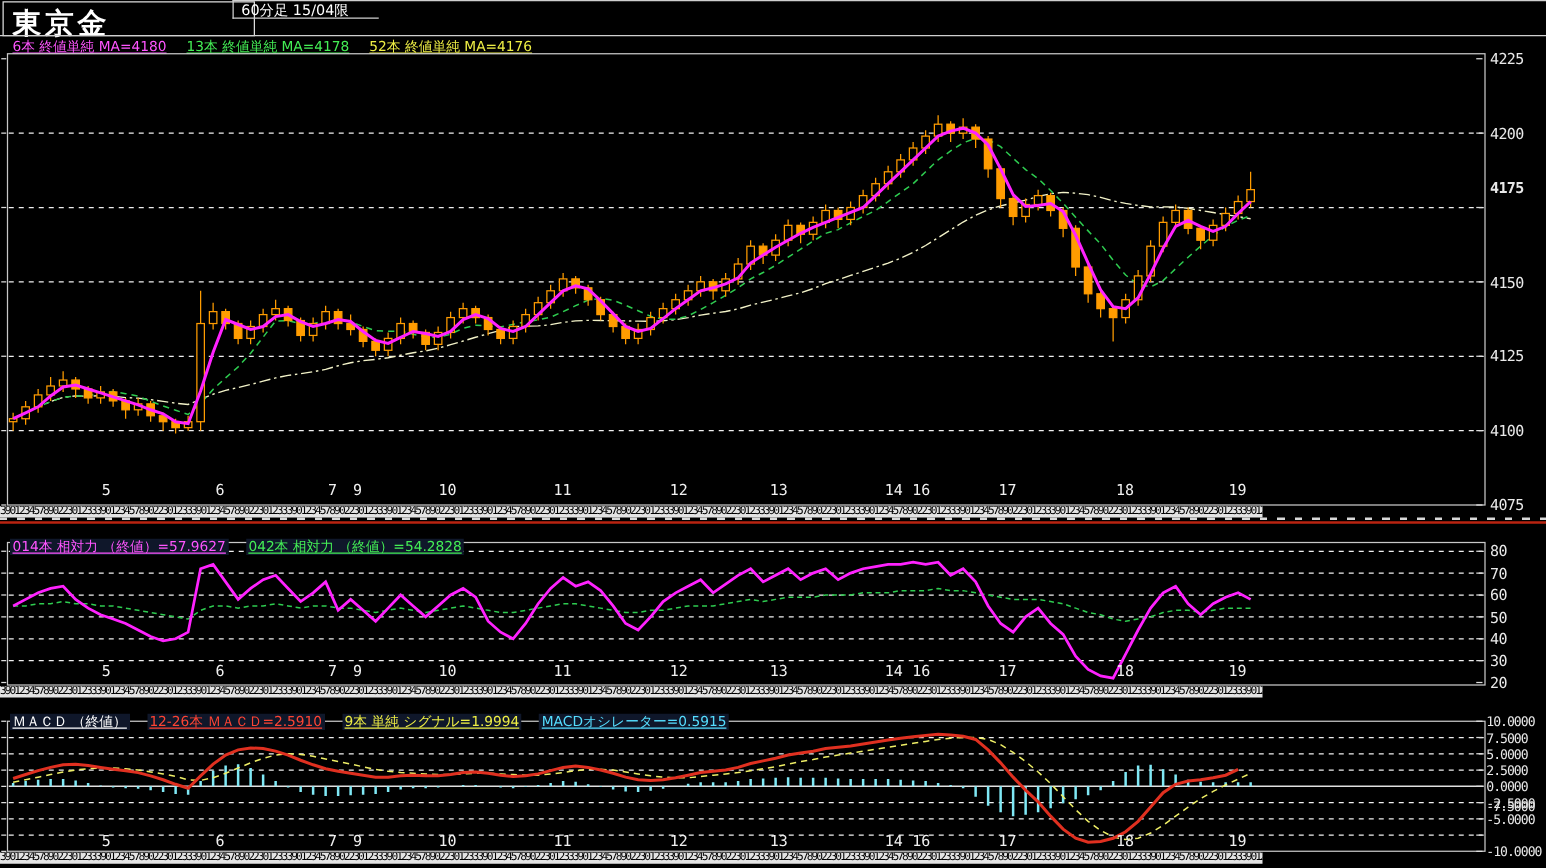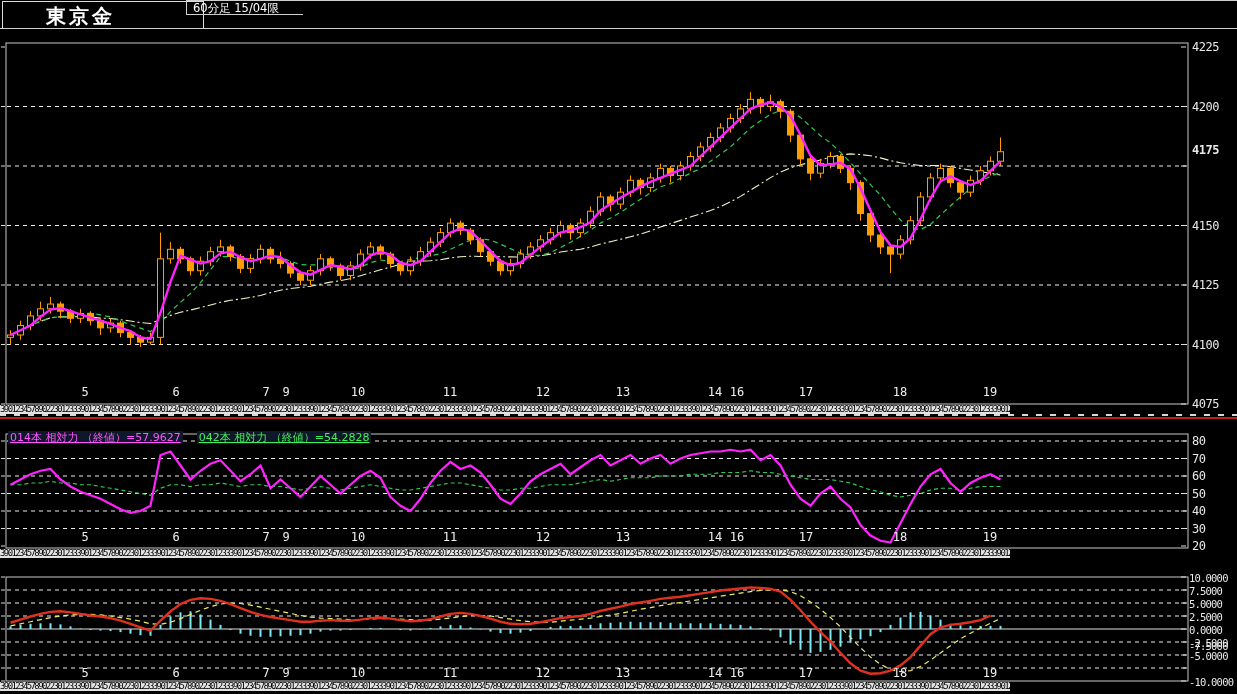--- a/index.html
+++ b/index.html
@@ -8,21 +8,21 @@
   svg.canvas{position:absolute;left:0;top:0;pointer-events:none;}
   .lbl{position:absolute;color:#e8e8e8;font:11px "DejaVu Sans Mono",monospace;white-space:pre;line-height:12px;}
   .ylbl{font-size:12px;letter-spacing:-0.5px;}
   .ylbl-macd{font-size:10.5px;letter-spacing:-0.8px;}
   .daylbl{position:absolute;transform:translateX(-50%);color:#f0f0f0;
           font:12px "DejaVu Sans Mono",monospace;line-height:12px;}
   .strip{position:absolute;left:0;width:1010px;height:9px;background:#e3e3e3;color:#000;
          font:9px "DejaVu Sans Mono",monospace;letter-spacing:-1.6px;line-height:9px;overflow:hidden;}
   .hline{position:absolute;height:1px;background:#cfcfcf;}
   .titlebox{position:absolute;left:2px;top:1px;width:200px;height:26px;border:1px solid #ddd;}
-  .title{position:absolute;left:10px;top:3px;color:#fff;font-weight:bold;font-size:20px;letter-spacing:3px;margin-left:36px;}
+  .title{position:absolute;left:10px;top:3px;color:#fff;font-weight:bold;font-size:23px;letter-spacing:3px;}
   .tfcell{position:absolute;left:186px;top:0;width:116px;height:14px;
           border-left:1px solid #cfcfcf;border-bottom:1px solid #cfcfcf;}
   .tftext{position:absolute;left:193px;top:1px;color:#fff;font-size:11.5px;white-space:nowrap;}
   .periodtext{position:absolute;left:312px;top:2px;color:#fff;font-size:11px;white-space:nowrap;}
   .sessiontext{position:absolute;left:184px;top:15px;color:#fff;font-size:12px;white-space:nowrap;
                text-decoration:underline;}
   .legendrow{position:absolute;left:10px;top:30px;font-size:11px;white-space:nowrap;}
   .legendrow span{margin-right:16px;text-decoration:underline;}
   .panel-hdr{position:absolute;left:8px;font-size:11px;white-space:nowrap;}
   .panel-hdr span{background:#0f172a;margin-right:14px;padding:0 2px;text-decoration:underline;}
@@ -36,20 +36,23 @@
 
 <div class="screen">
 
   <div class="titlebox"></div>
   <div class="title">東京金</div>
   <div class="hline" style="left:186px;top:0;width:1051px;"></div>
   <div class="tfcell"></div>
   <div class="tftext">60分足 15/04限</div>
   <div class="hline" style="left:0;top:28px;width:1237px;"></div>
 
+  <div class="legendrow">
+    <span style="color: rgb(255, 85, 255);">6本 終値単純 MA=4180</span><span style="color: rgb(68, 238, 85);">13本 終値単純 MA=4178</span><span style="color: rgb(238, 238, 68);">52本 終値単純 MA=4176</span>
+  </div>
 
   <svg class="canvas" id="charts" width="1237" height="694">
       <rect x="6" y="43" width="1182" height="361" fill="none" stroke="#c8c8c8" stroke-width="1"></rect>
       <line x1="1" y1="47" x2="5" y2="47" stroke="#ddd" stroke-width="1"></line>
       <line x1="1181" y1="47" x2="1186" y2="47" stroke="#ddd" stroke-width="1"></line>
       <line x1="7" y1="106.5" x2="1187" y2="106.5" stroke="#efefef" stroke-width="1" stroke-dasharray="4,4"></line>
       <line x1="1" y1="106.5" x2="5" y2="106.5" stroke="#ddd" stroke-width="1"></line>
       <line x1="1181" y1="106.5" x2="1186" y2="106.5" stroke="#ddd" stroke-width="1"></line>
       <line x1="7" y1="166" x2="1187" y2="166" stroke="#efefef" stroke-width="1" stroke-dasharray="4,4"></line>
       <line x1="1" y1="166" x2="5" y2="166" stroke="#ddd" stroke-width="1"></line>
@@ -426,20 +429,23 @@
   <div class="strip" style="top:549px;" id="strip2">390123457890223012333901234578902230123339012345789022301233390123457890223012333901234578902230123339012345789022301233390123457890223012333901234578902230123339012345789022301233390123457890223012333901234578902230123339012345789022301233390123457890223012333901234578902230123339012345789022301233390123457890223012333901234578902230123339012345789022301233390123457890223012333901234578902230123339012345789022301233390123457890223012333901234578902230123339012345789022301233</div>
   <div class="strip" style="top:682px;" id="strip3">390123457890223012333901234578902230123339012345789022301233390123457890223012333901234578902230123339012345789022301233390123457890223012333901234578902230123339012345789022301233390123457890223012333901234578902230123339012345789022301233390123457890223012333901234578902230123339012345789022301233390123457890223012333901234578902230123339012345789022301233390123457890223012333901234578902230123339012345789022301233390123457890223012333901234578902230123339012345789022301233</div>
 
   <div class="dotrow" style="top:414px;"></div>
   <div class="redsep" style="top:417px;"></div>
 
   <div class="panel-hdr" style="top:430px;">
     <span style="color: rgb(255, 85, 255);">014本 相対力 （終値）=57.9627</span><span style="color: rgb(68, 238, 85);">042本 相対力 （終値）=54.2828</span>
   </div>
 
+  <div class="panel-hdr" style="top:570px;">
+    <span style="color: rgb(255, 255, 255);">ＭＡＣＤ （終値）</span><span style="color: rgb(255, 68, 51);">12-26本 ＭＡＣＤ=2.5910</span><span style="color: rgb(238, 238, 68);">9本 単純 シグナル=1.9994</span><span style="color: rgb(85, 221, 255);">MACDオシレーター=0.5915</span>
+  </div>
 
   <div id="labels">
       <div class="lbl ylbl" style="left: 1192px; top: 41px;">4225</div>
       <div class="lbl ylbl" style="left: 1192px; top: 100.5px;">4200</div>
       <div class="lbl ylbl" style="left: 1192px; top: 144px; font-weight: bold;">4175</div>
       <div class="lbl ylbl" style="left: 1192px; top: 219.5px;">4150</div>
       <div class="lbl ylbl" style="left: 1192px; top: 279px;">4125</div>
       <div class="lbl ylbl" style="left: 1192px; top: 338.5px;">4100</div>
       <div class="lbl ylbl" style="left: 1192px; top: 398px;">4075</div>
       <div class="daylbl" style="left: 85px; top: 386px;">5</div>

